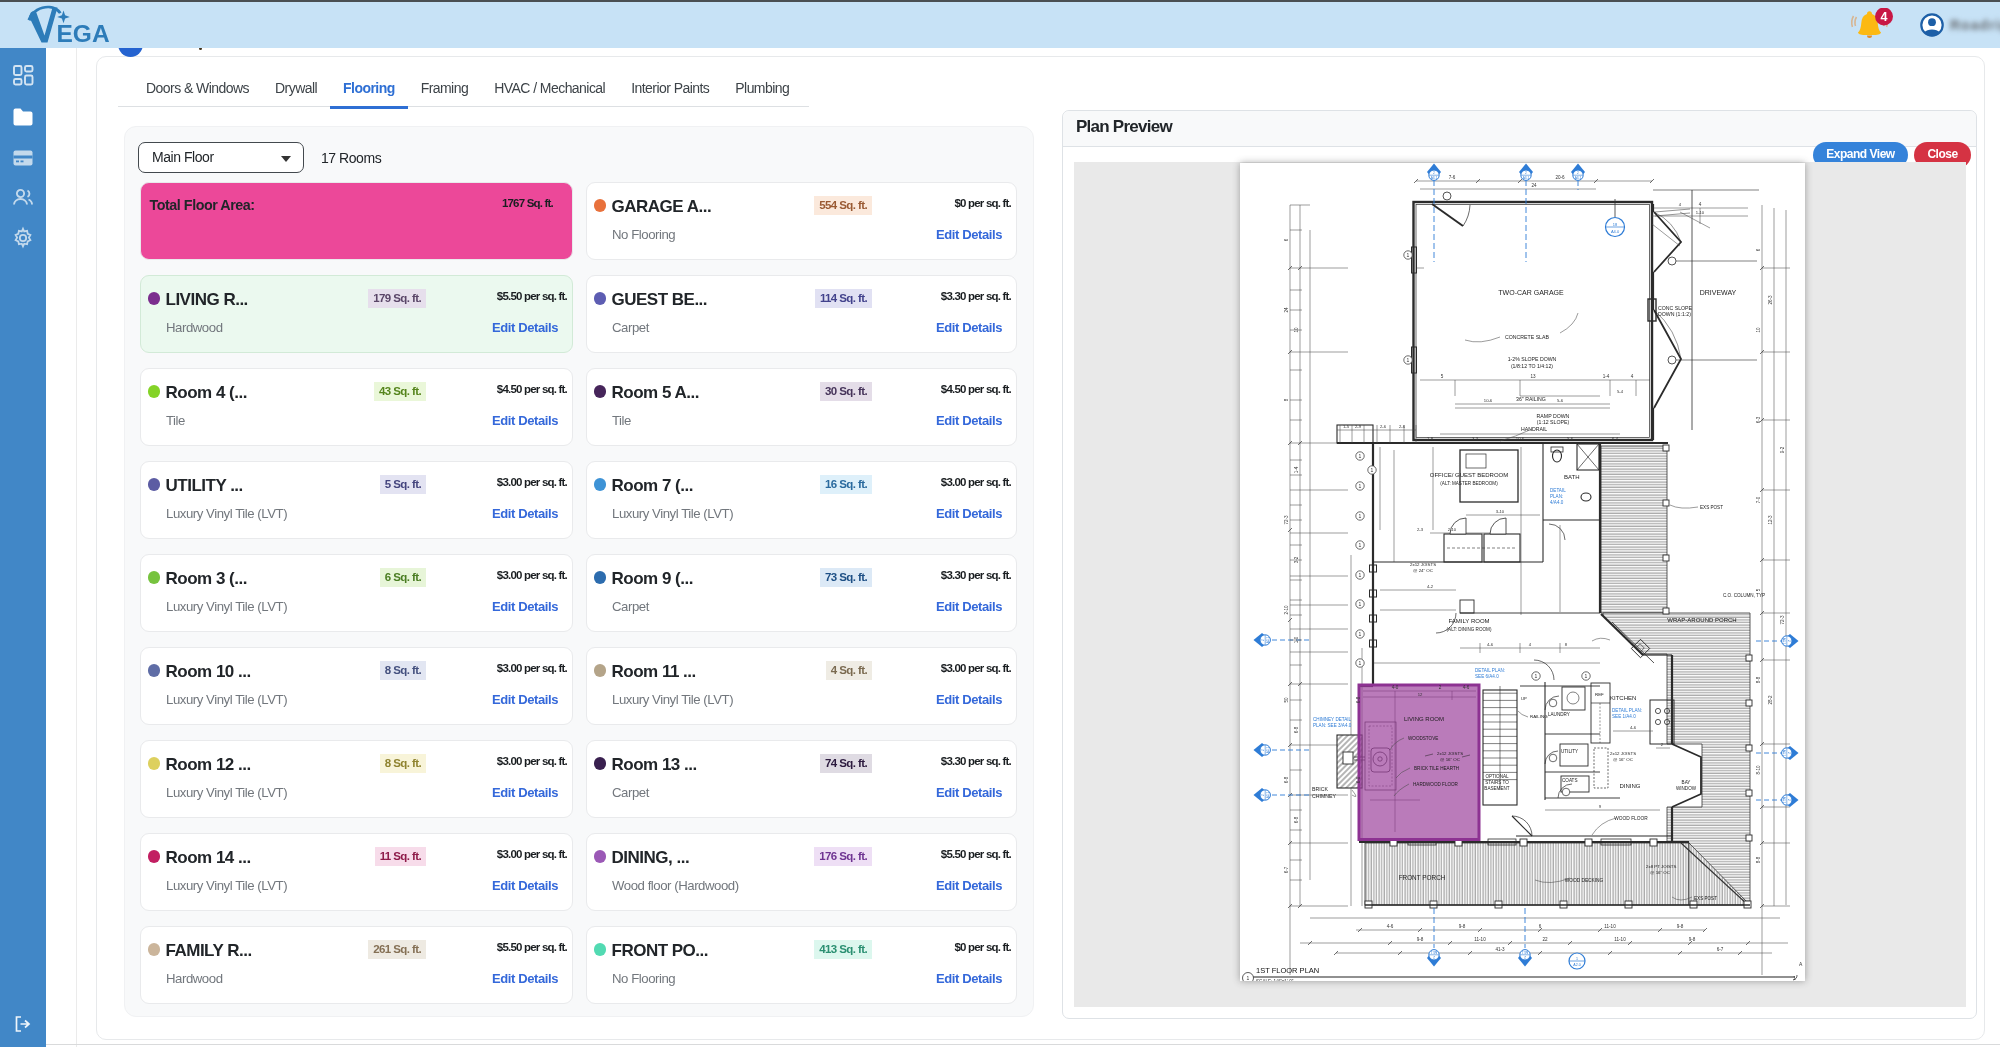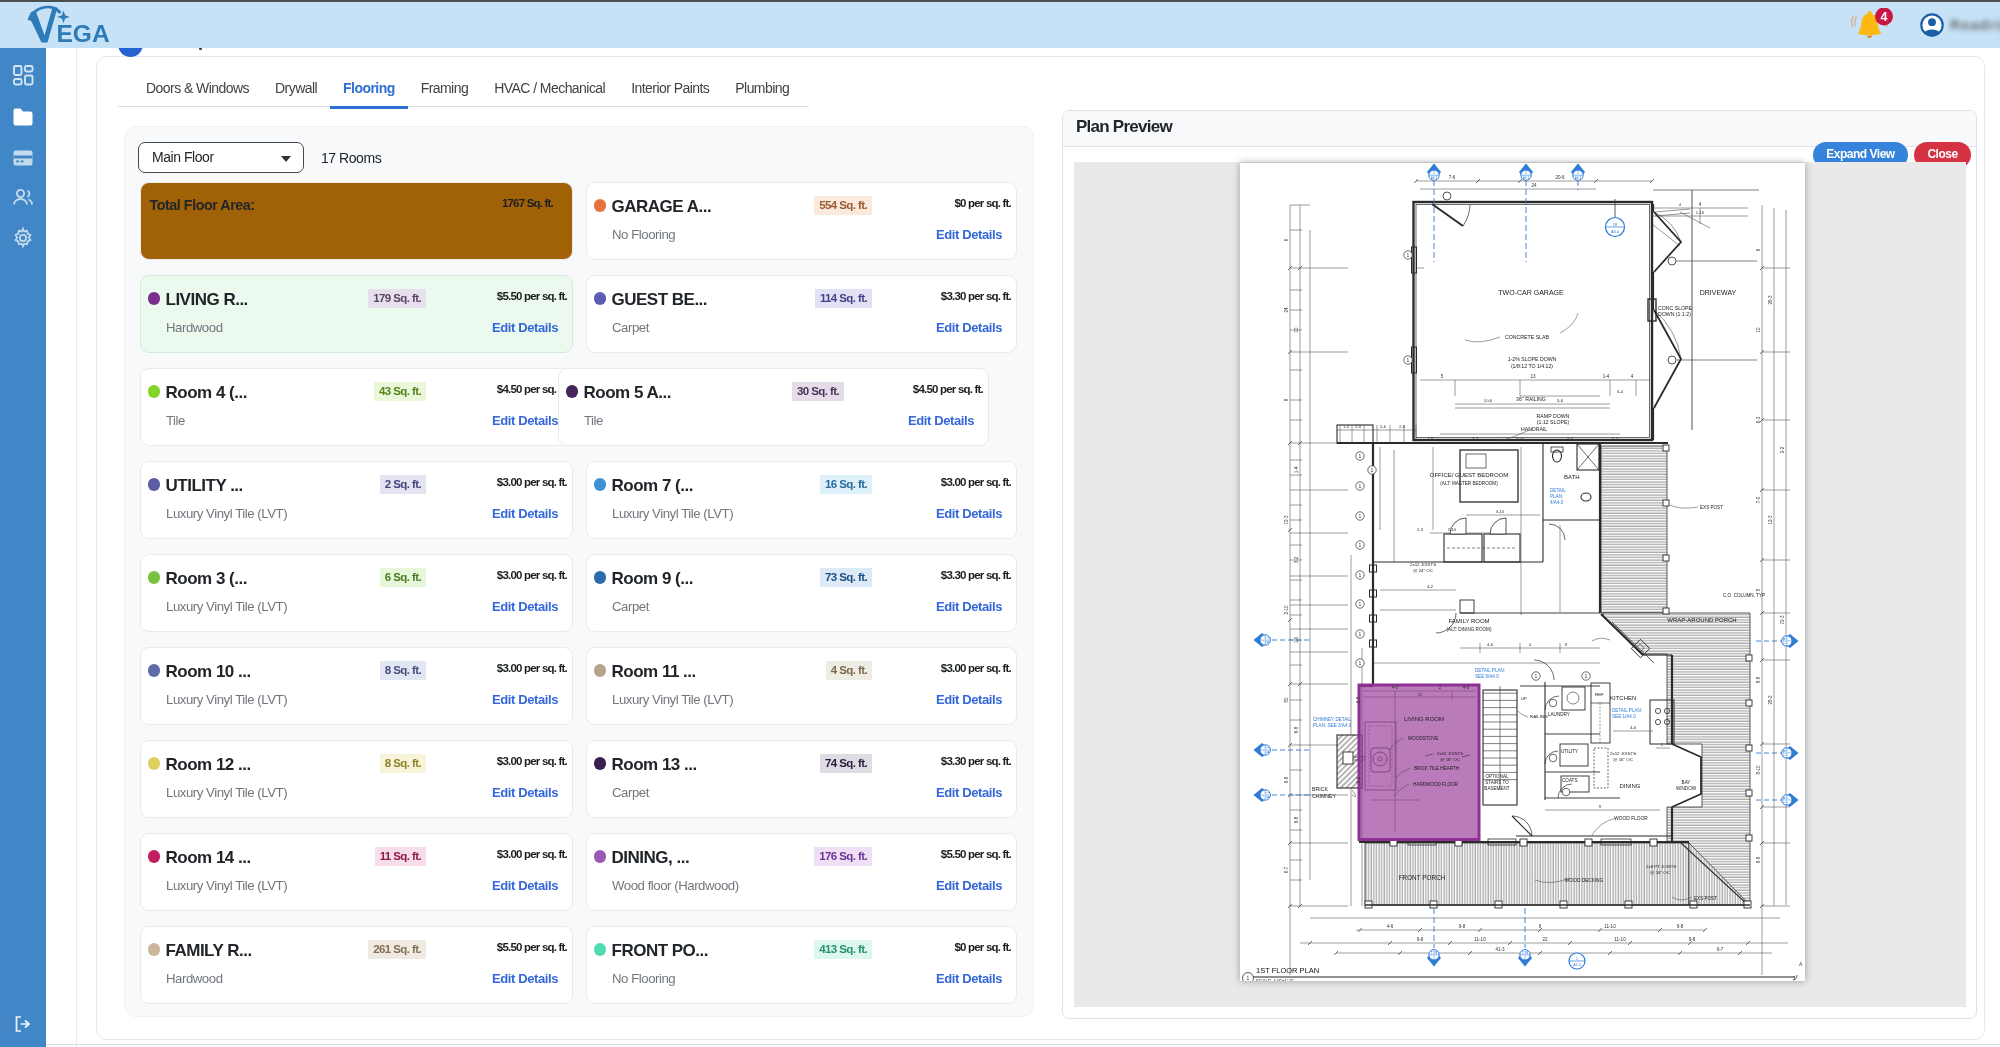--- a/index.html
+++ b/index.html
@@ -34,21 +34,21 @@
 .card.c2 { width:431px; }
 .card.sel { background:#ebf9ef; border:1px solid #d2ead7; }
 .dot { position:absolute; left:6.5px; top:16px; width:12.5px; height:12.5px; border-radius:50%; }
 .rname { position:absolute; left:24.5px; top:13.5px; font-size:17px; letter-spacing:-0.5px; font-weight:700; color:#212529; }
 .badge { position:absolute; top:13px; font-size:11.5px; letter-spacing:-0.6px; font-weight:700; padding:3px 5px 4px 5px; border-radius:0; }
 .b1 { right:146px; } .b2 { right:144px; }
 .price { position:absolute; right:5px; top:13.5px; font-size:11.5px; letter-spacing:-0.8px; font-weight:700; color:#1a1e21; }
 .floor { position:absolute; left:25px; top:44px; font-size:13.2px; letter-spacing:-0.45px; color:#72777d; }
 .edit { position:absolute; right:14px; top:43.5px; font-size:13px; letter-spacing:-0.4px; font-weight:600; color:#3468da; }
 
-#totalcard { position:absolute; left:140px; top:182px; width:433px; height:78px; background:#a16207; border:1px solid #e9eaec; border-radius:9px; }
+#totalcard { position:absolute; left:140px; top:182px; width:433px; height:78px; background:#ec4899; border:1px solid #e9eaec; border-radius:9px; }
 #totalcard .t1 { position:absolute; left:8.5px; top:14px; font-size:14.3px; letter-spacing:-0.45px; font-weight:700; color:#212529; }
 #totalcard .t2 { position:absolute; right:19px; top:13.5px; font-size:11.5px; letter-spacing:-0.8px; font-weight:700; color:#1a1e21; }
 
 #rpanel { position:absolute; left:1062px; top:110px; width:915px; height:909px; background:#fff; border:1px solid #dee2e6; border-radius:7px; }
 #rhead { position:absolute; left:1063px; top:111px; width:913px; height:36px; background:#f8f9fa; border-bottom:1px solid #dee2e6; border-radius:7px 7px 0 0; }
 #rtitle { position:absolute; left:1076px; top:117px; font-size:17px; letter-spacing:-0.75px; font-weight:700; color:#212529; }
 .btn { position:absolute; top:115px; height:26px; border-radius:13px; color:#fff; font-weight:700; font-size:12px; letter-spacing:-0.5px; text-align:center; line-height:25px;margin-top:27px; }
 #btnexpand { left:1813px; width:95px; background:#3583da; }
 #btnclose { left:1914px; width:57px; background:#d53343; }
 #viewer { position:absolute; left:1074px; top:162px; width:892px; height:845px; background:#e9e9e9; }
@@ -106,32 +106,32 @@
   <span class="edit">Edit Details</span>
 </div>
 <div class="card" style="left:140px;top:368px">
   <span class="dot" style="background:#84d327"></span>
   <span class="rname">Room 4 (...</span>
   <span class="badge b1" style="background:#eaf7d9;color:#55841c">43 Sq. ft.</span>
   <span class="price">$4.50 per sq. ft.</span>
   <span class="floor">Tile</span>
   <span class="edit">Edit Details</span>
 </div>
-<div class="card c2" style="left:558px;top:368px">
+<div class="card c2" style="left:586px;top:368px">
   <span class="dot" style="background:#46255a"></span>
   <span class="rname">Room 5 A...</span>
   <span class="badge b2" style="background:#e4dde8;color:#46345a">30 Sq. ft.</span>
   <span class="price">$4.50 per sq. ft.</span>
   <span class="floor">Tile</span>
   <span class="edit">Edit Details</span>
 </div>
 <div class="card" style="left:140px;top:461px">
   <span class="dot" style="background:#5c5ca3"></span>
   <span class="rname">UTILITY ...</span>
-  <span class="badge b1" style="background:#e3e3f2;color:#45457e">2 Sq. ft.</span>
+  <span class="badge b1" style="background:#e3e3f2;color:#45457e">5 Sq. ft.</span>
   <span class="price">$3.00 per sq. ft.</span>
   <span class="floor">Luxury Vinyl Tile (LVT)</span>
   <span class="edit">Edit Details</span>
 </div>
 <div class="card c2" style="left:586px;top:461px">
   <span class="dot" style="background:#3e93d6"></span>
   <span class="rname">Room 7 (...</span>
   <span class="badge b2" style="background:#def0fa;color:#2a6a9e">16 Sq. ft.</span>
   <span class="price">$3.00 per sq. ft.</span>
   <span class="floor">Luxury Vinyl Tile (LVT)</span>

